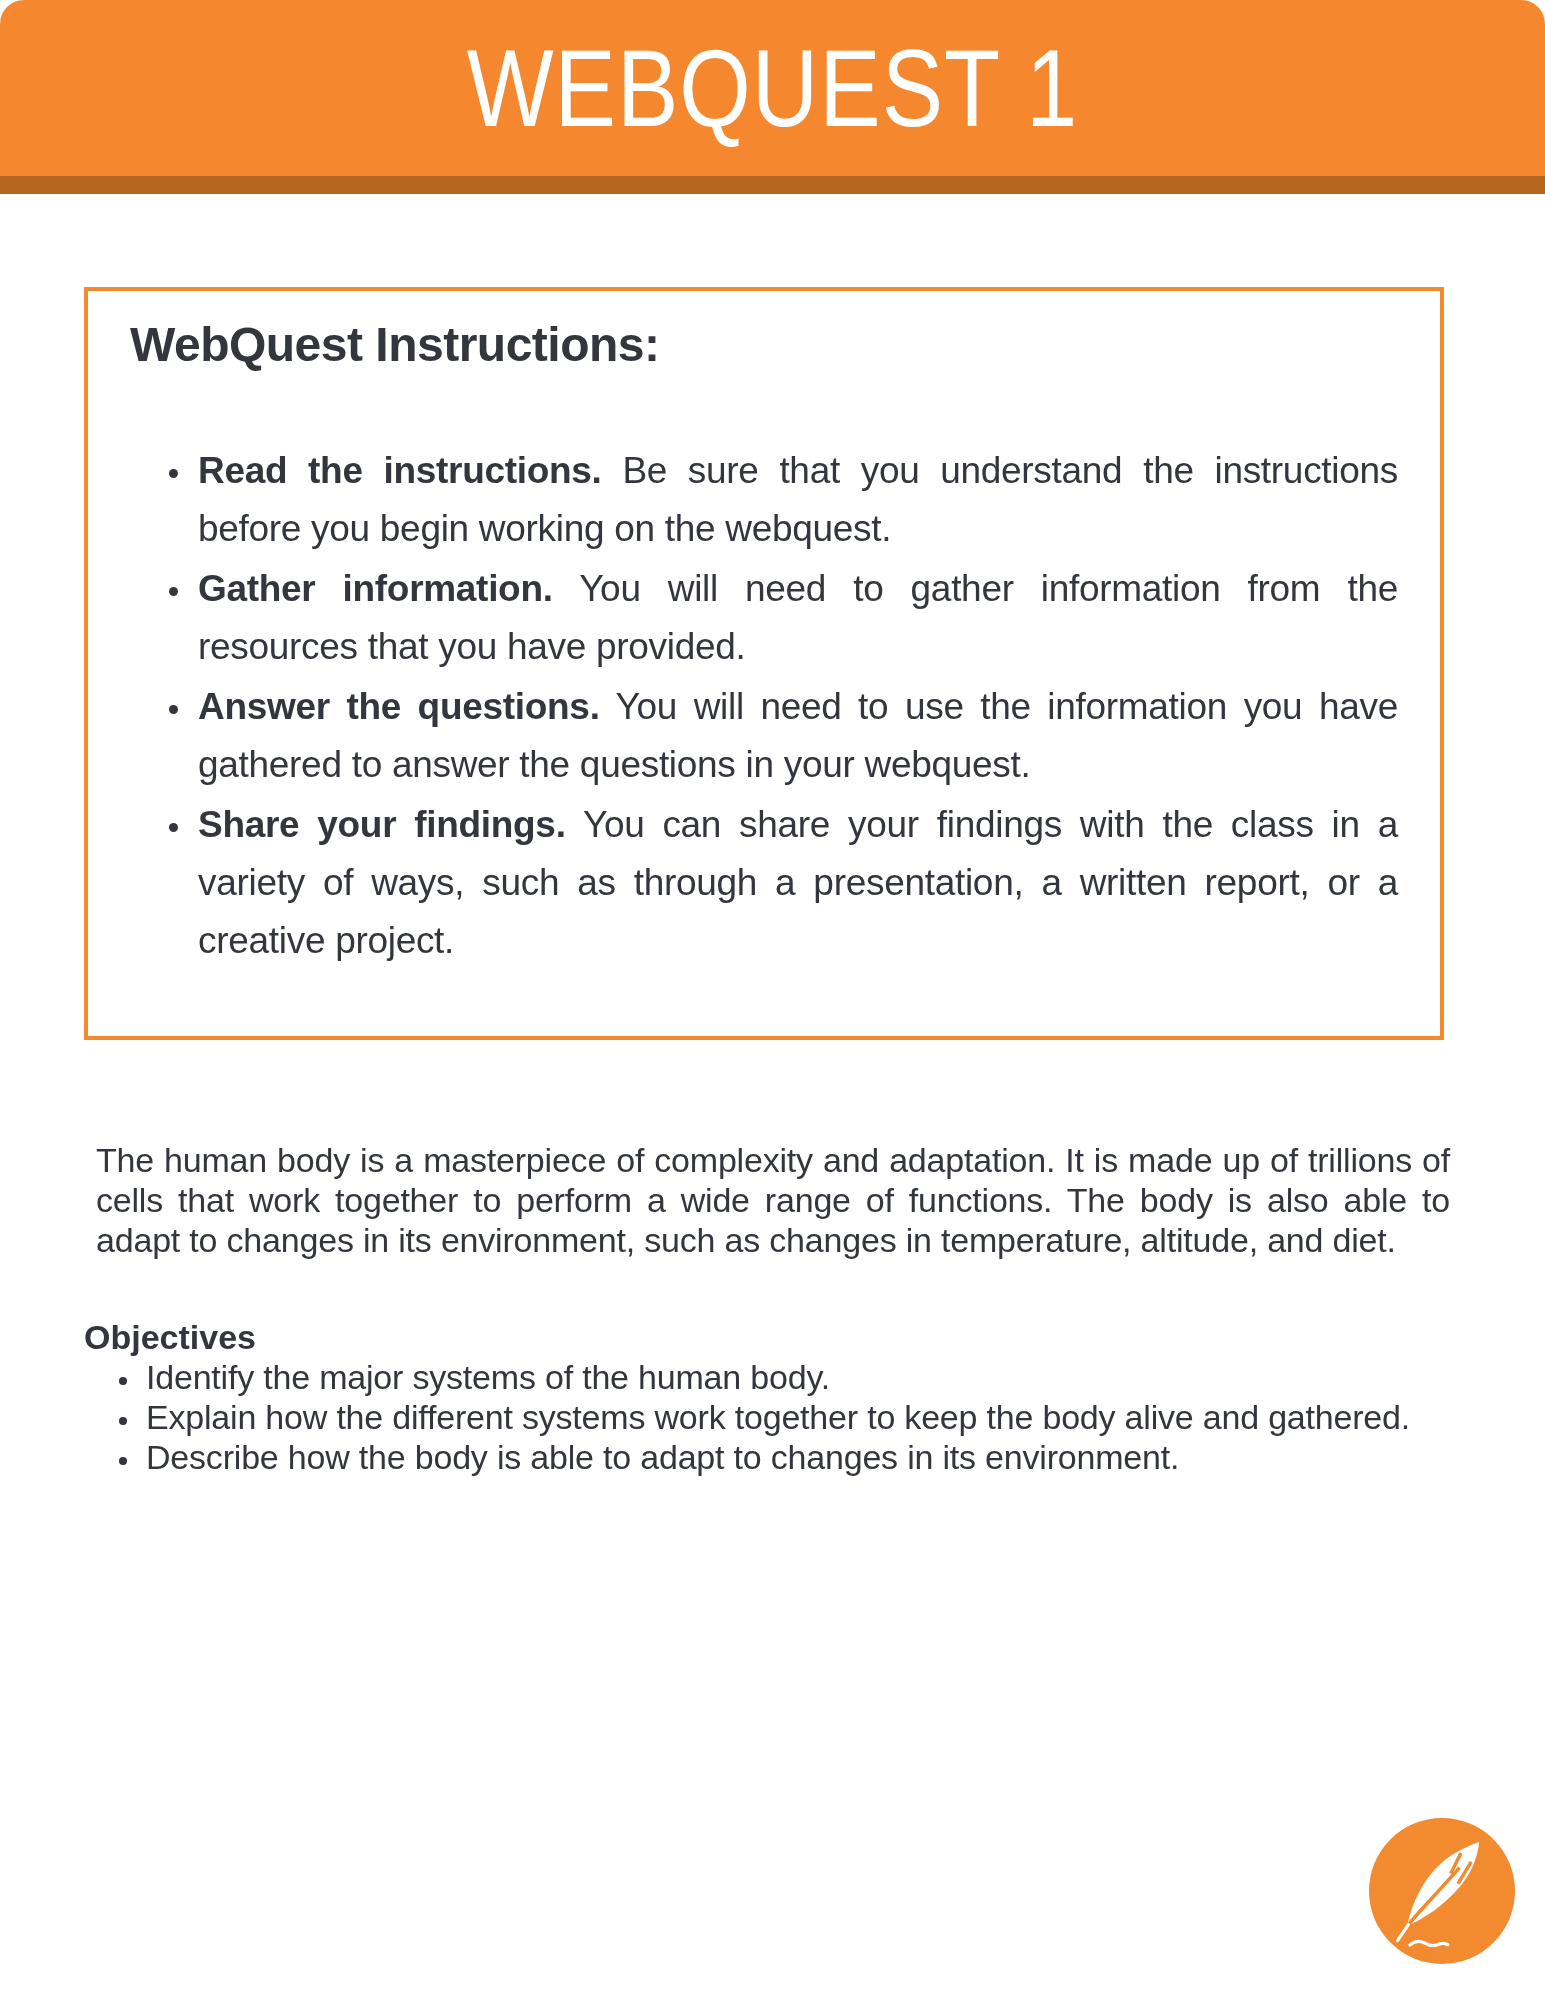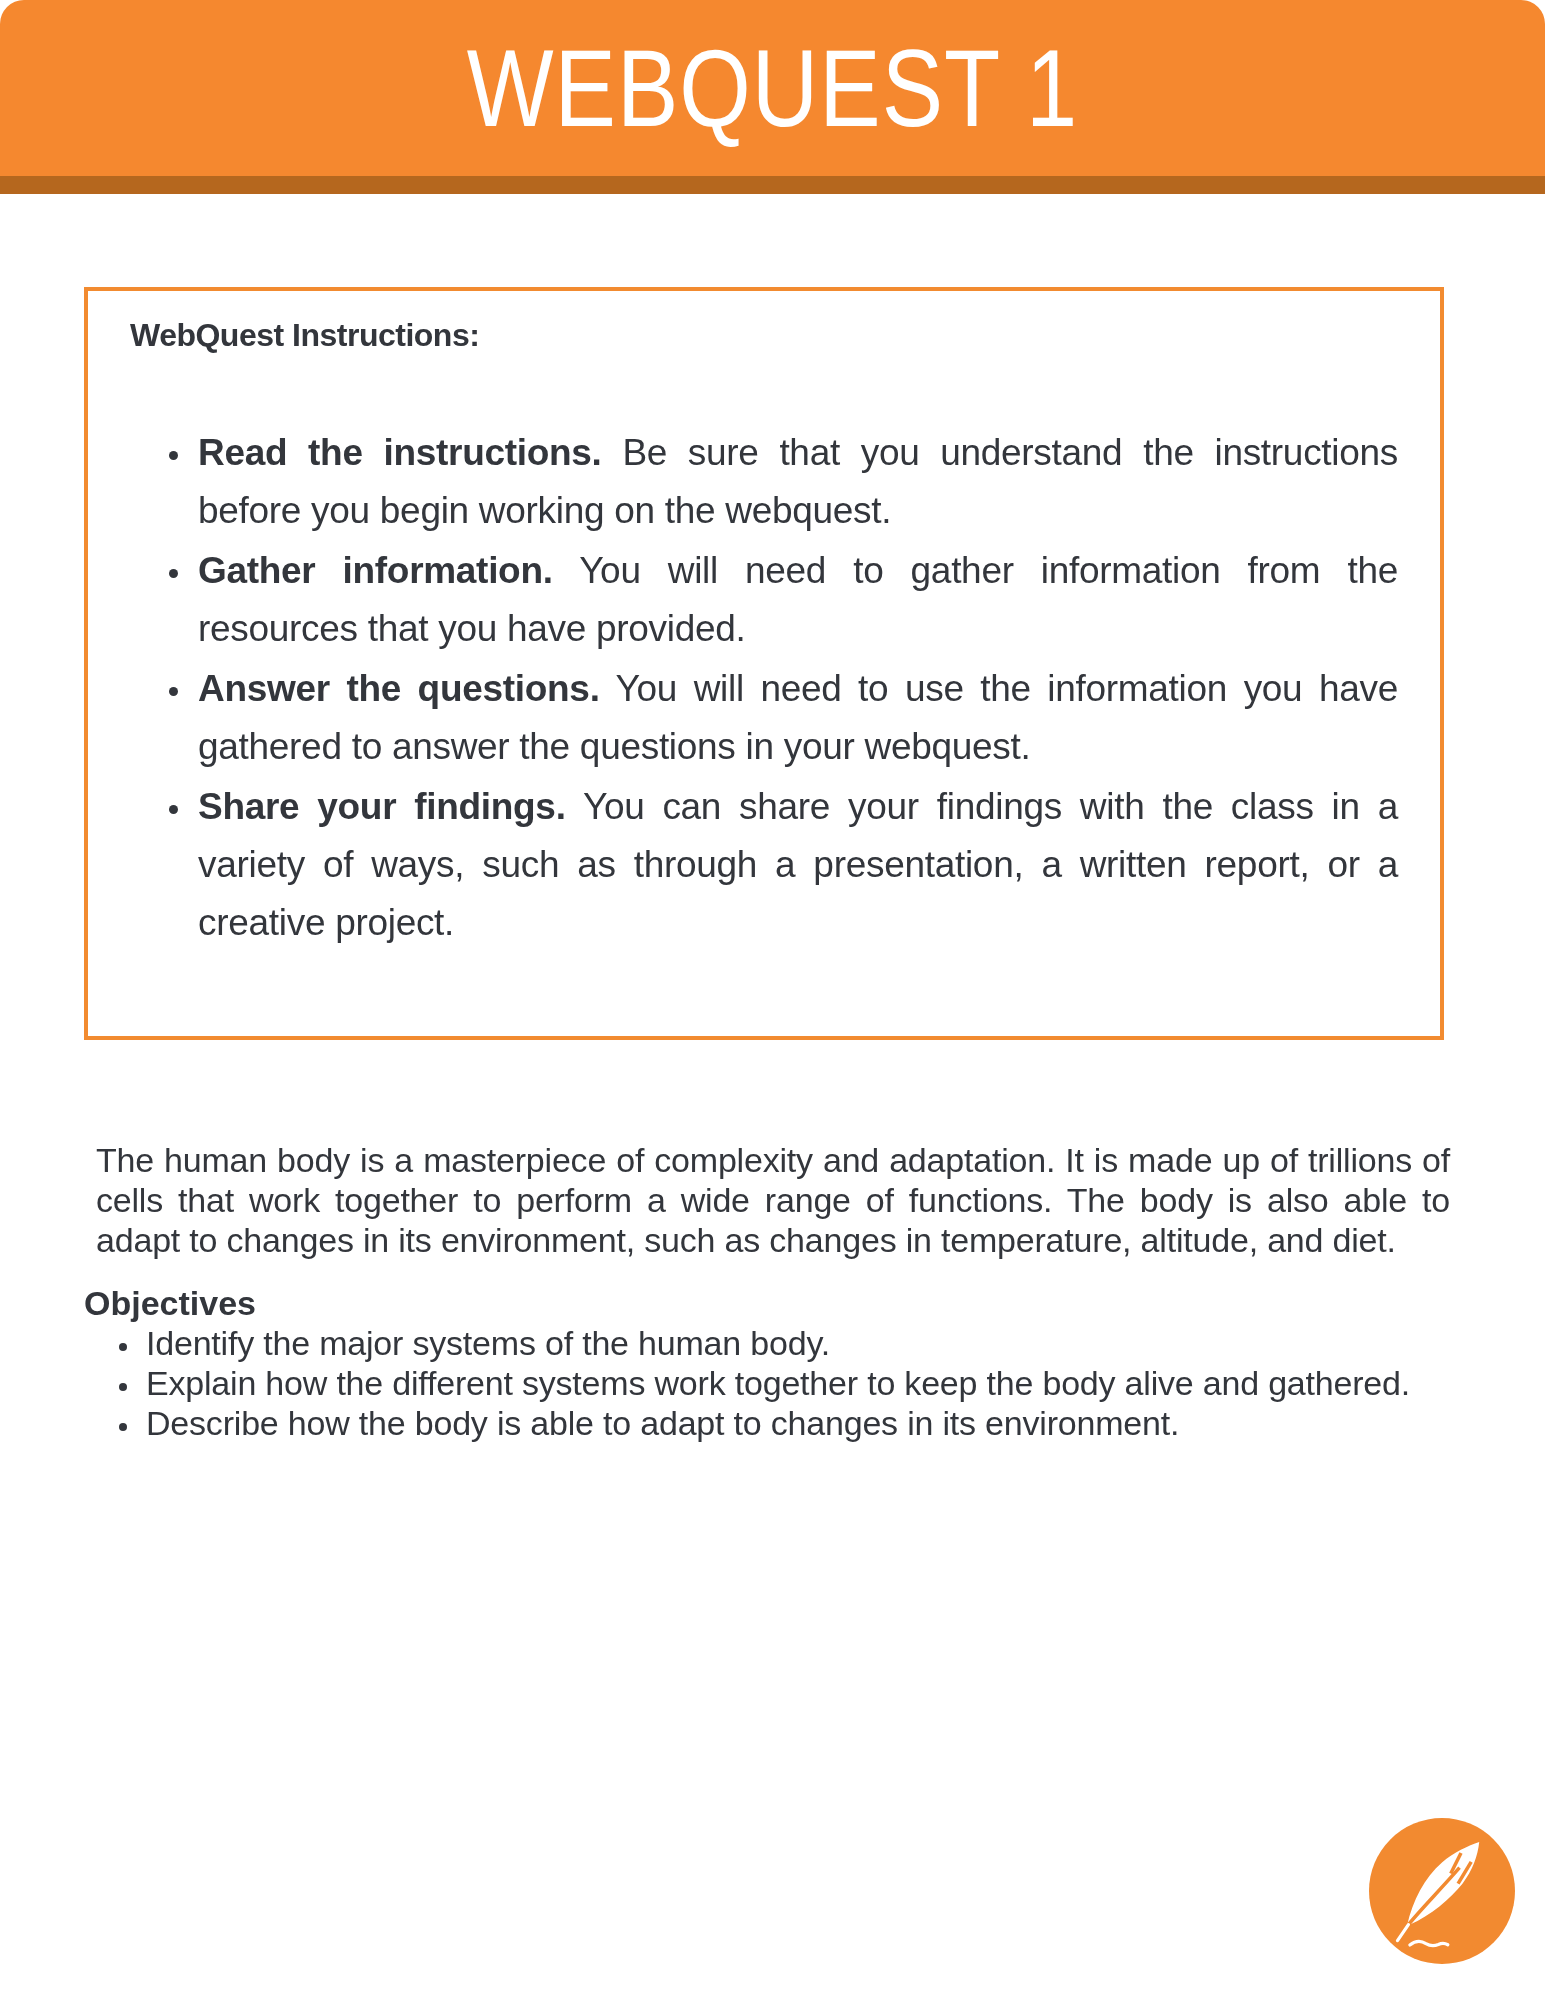--- a/index.html
+++ b/index.html
@@ -54,21 +54,21 @@
     top: 287px;
     width: 1360px;
     height: 753px;
     box-sizing: border-box;
     border: 4px solid #F28B30;
     background: #ffffff;
     padding: 26px 42px 20px 42px;
   }
   .instructions-heading {
     margin: 0;
-    font-size: 32px;
+    font-size: 48px;
     font-weight: 700;
     letter-spacing: -0.5px;
     color: #33363C;
   }
   .instructions-list {
     margin: 70px 0 0 0;
     padding: 0 0 0 64px;
     list-style: disc outside;
   }
   .instructions-list li {
@@ -97,21 +97,21 @@
   }
   .intro-paragraph {
     margin: 12px;
     font-size: 34px;
     line-height: 40px;
     text-align: justify;
     letter-spacing: -0.2px;
     color: #33363C;
   }
   .objectives-heading {
-    margin: 24px 0 0 0;
+    margin: 58px 0 0 0;
     font-size: 34px;
     font-weight: 700;
     color: #33363C;
   }
   .objectives-intro {
     margin: 36px 0 0 0;
     font-size: 34px;
     line-height: 40px;
     color: #33363C;
   }

